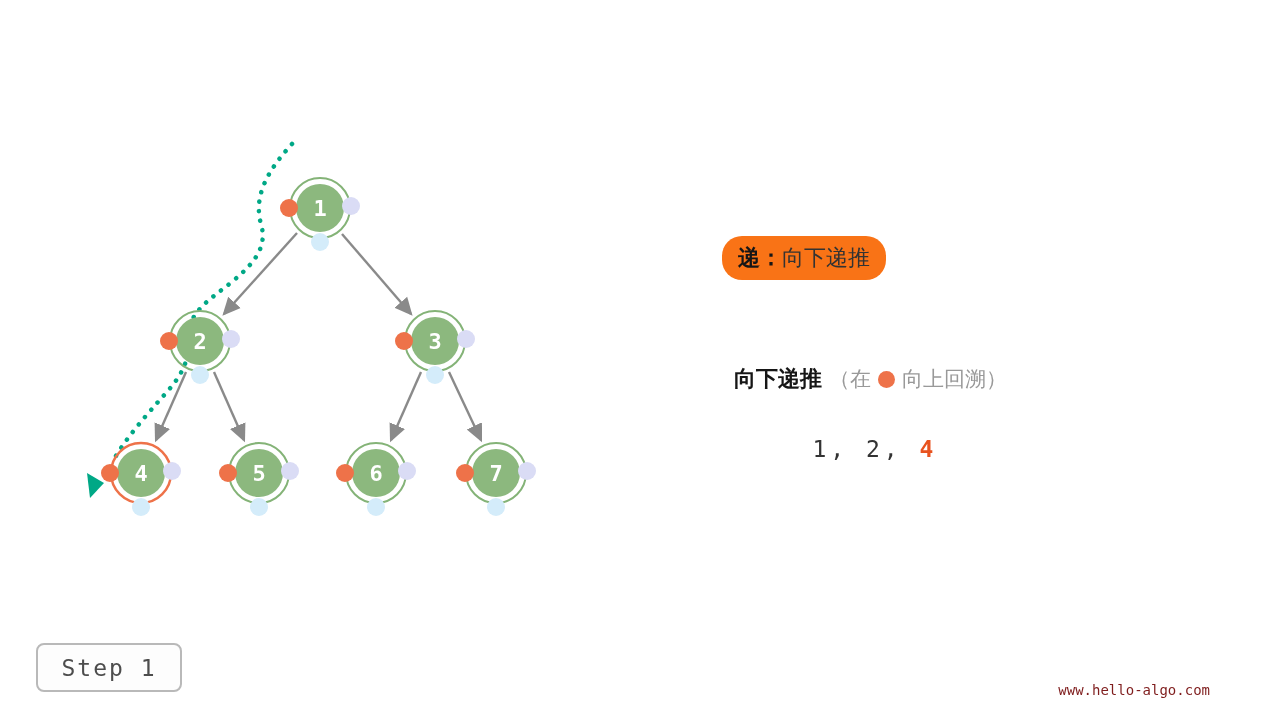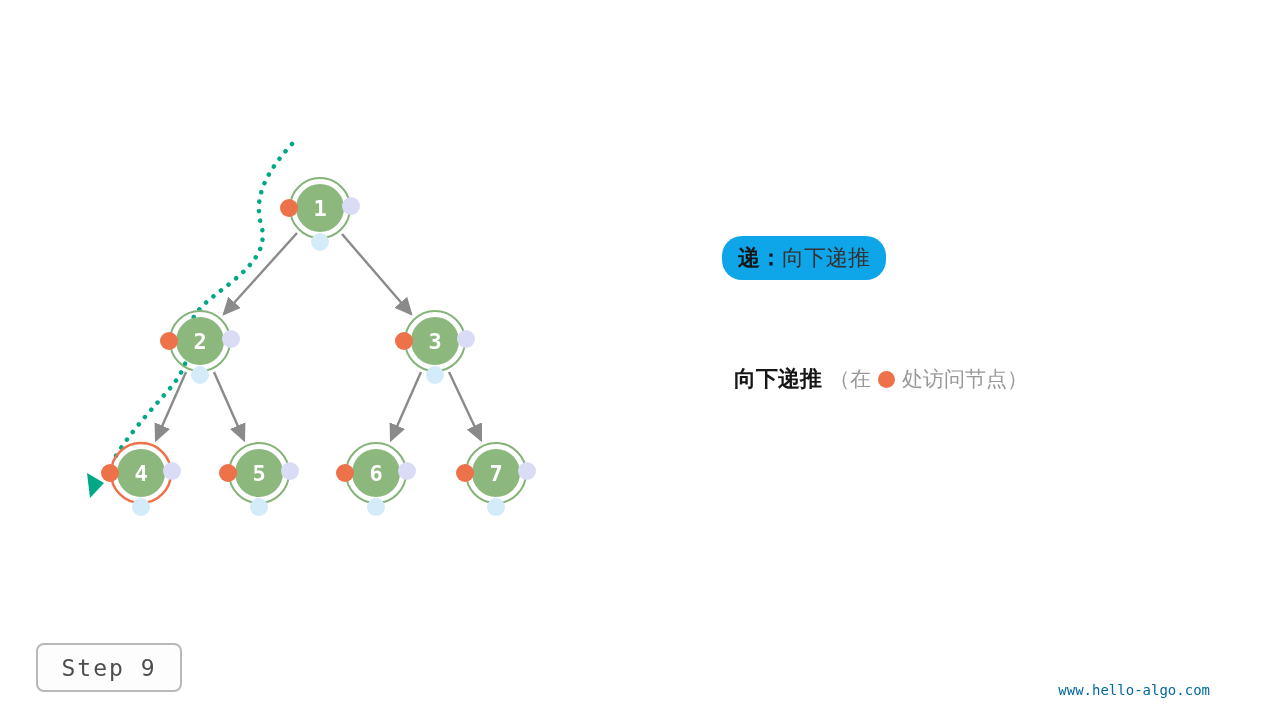--- a/index.html
+++ b/index.html
@@ -17,21 +17,21 @@
   svg text.node-label {
     fill: #ffffff;
     font-family: "DejaVu Sans Mono", monospace;
     font-weight: bold;
     font-size: 22px;
     text-anchor: middle;
   }
 
   .legend-pill {
     left: 722px; top: 236px;
-    background: #0ea5e9;
+    background: #f97316;
     border-radius: 20px;
     padding: 7px 16px;
     font-size: 22px;
     color: #333333;
     white-space: nowrap;
   }
   .legend-line {
     left: 734px; top: 294px;
     font-size: 22px;
     color: #333333;
@@ -72,21 +72,21 @@
     display: flex; align-items: center; justify-content: center;
     font-family: "DejaVu Sans Mono", monospace;
     font-size: 23px;
     color: #4d4d4d;
     letter-spacing: 2px;
   }
   .watermark {
     right: 70px; bottom: 22px;
     font-family: "DejaVu Sans Mono", monospace;
     font-size: 14px;
-    color: #0369a1;
+    color: #7f1d1d;
   }
 </style>
 </head>
 <body>
 
 <div class="canvas">
 
   <svg width="1280" height="720" viewBox="0 0 1280 720">
     <defs>
       <marker id="arrowhead" markerWidth="8" markerHeight="8" refX="6.5" refY="4" orient="auto">
@@ -173,26 +173,29 @@
   
   <div class="abs legend-pill">
     <span class="b">递：</span><span>向下递推</span>
   </div>
 
   
 
   
   <div class="abs traversal-line">
     <span class="b">向下递推</span>
-    <span class="gray">（在</span><span class="inline-dot"></span><span class="gray">处访问节点）</span>
-  </div>
-
-  
+    <span class="gray">（在</span><span class="inline-dot"></span><span class="gray">向上回溯）</span>
+  </div>
+
+  
+  <div class="abs sequence">
+    <span>1, 2, </span><span class="current">4</span>
+  </div>
 
   
   <div class="abs step-box">
-    <span>Step 9</span>
+    <span>Step 1</span>
   </div>
 
   
   <div class="abs watermark">www.hello-algo.com</div>
 
 </div>
 
 </body></html>

